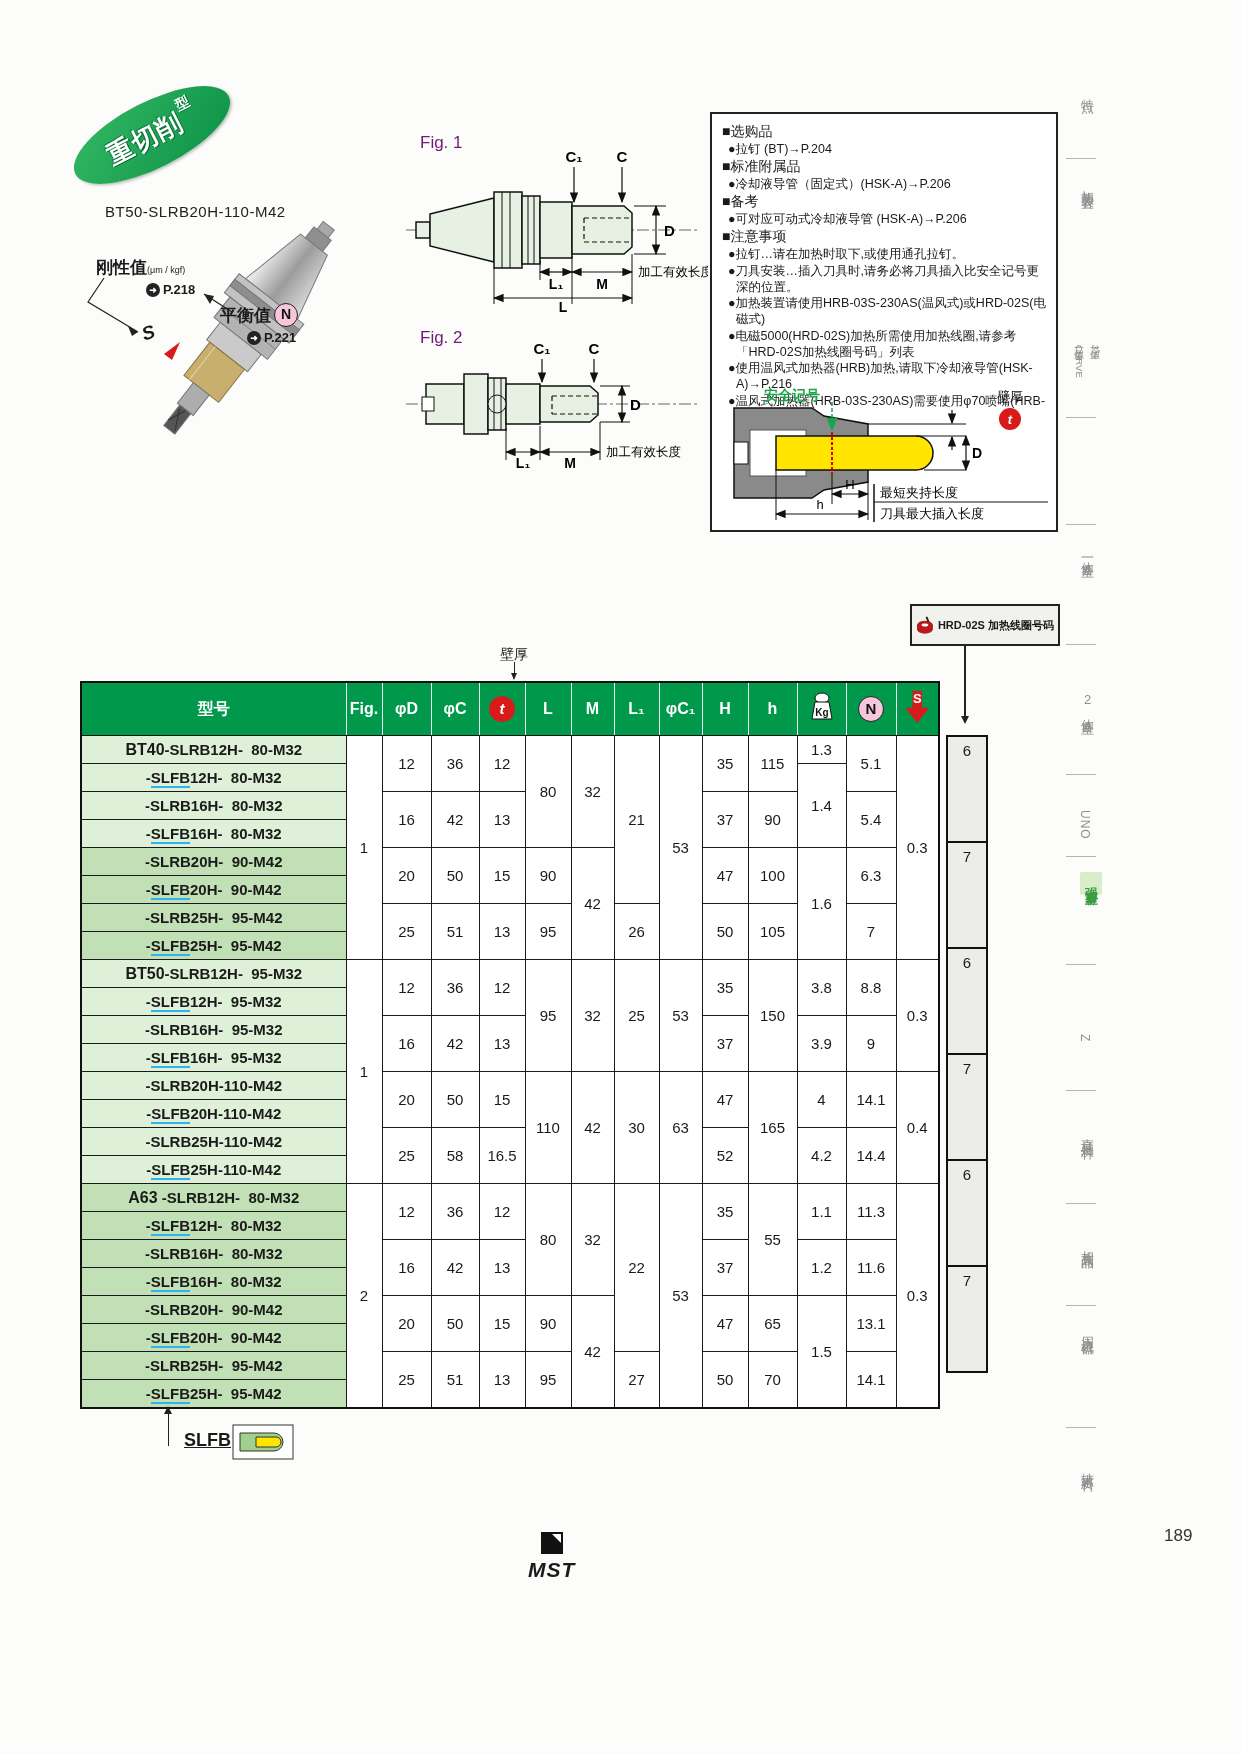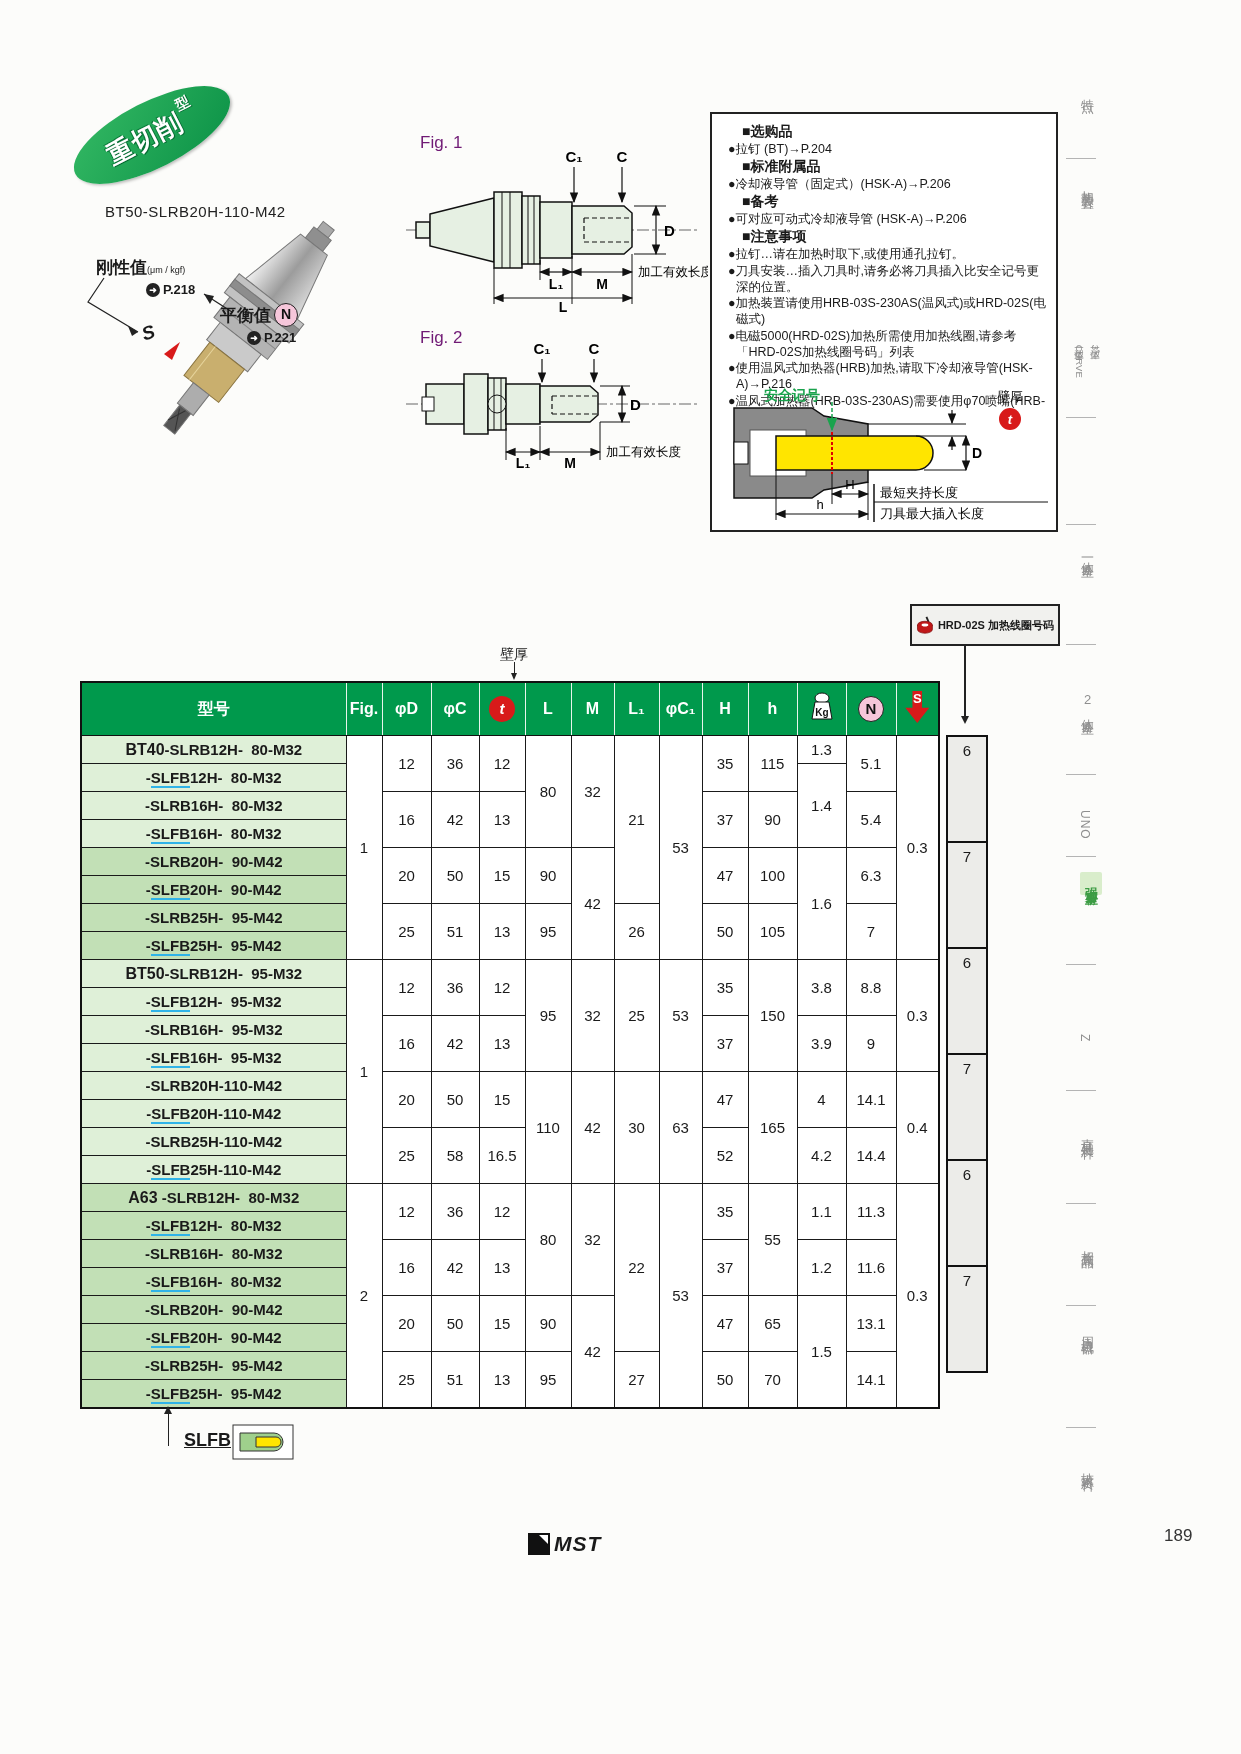--- a/index.html
+++ b/index.html
@@ -33,21 +33,21 @@
   .s-italic{left:142px;top:322px;font-size:19px;font-style:italic;font-weight:bold;transform:rotate(-18deg);}
 
   
   .figlabel{font-size:17px;color:#701a75;}
   .fig1-label{left:420px;top:133px;}
   .fig2-label{left:420px;top:328px;}
 
   
   .info-box{left:710px;top:112px;width:348px;height:420px;border:2px solid #222;background:#fff;
     padding:8px 10px;box-sizing:border-box;}
-  .ib-title{font-size:14px;font-weight:bold;line-height:1.35;margin-left:20px;}
+  .ib-title{font-size:14px;font-weight:normal;line-height:1.35;}
   .ib-item{font-size:12.5px;line-height:1.3;padding-left:14px;text-indent:-8px;}
 
   
   .hrd-badge{left:910px;top:604px;width:150px;height:42px;border:2px solid #222;background:#f1f1ee;
     display:flex;align-items:center;gap:4px;padding:12px 4px;box-sizing:border-box;}
   .hrd-text{font-size:11px;font-weight:bold;white-space:nowrap;}
   .hrd-arrow{left:964px;top:646px;width:0;height:74px;border-left:2px solid #222;}
   .hrd-arrow::after{content:"";position:absolute;left:-5px;bottom:-8px;border:4px solid transparent;border-top:8px solid #222;}
 
   
@@ -95,21 +95,21 @@
   
   .side-item{position:absolute;left:1078px;writing-mode:vertical-rl;text-orientation:upright;
     color:#8f8f8f;font-size:13px;letter-spacing:2px;}
   .side-item .sub{font-size:9px;letter-spacing:1px;margin-top:3px;}
   .side-item.latin{text-orientation:mixed;letter-spacing:1px;font-size:12px;}
   .side-item.small{font-size:9.5px;letter-spacing:0;text-orientation:mixed;}
   .side-item.active{background:#d9edcb;color:#3c9c44;padding:5px 2px;border-radius:2px;font-weight:bold;}
   .tick{position:absolute;left:1066px;width:30px;border-top:1px solid #b4b4b4;}
 
   
-  .footer-logo{left:528px;top:1532px;display:flex;align-items:center;gap:4px;}
+  .footer-logo{left:528px;top:1532px;display:flex;align-items:center;gap:4px;flex-direction:column;}
   .mst-mark{position:relative;width:22px;height:22px;background:#111;display:inline-block;}
   .mst-mark::after{content:"";position:absolute;right:2px;top:2px;width:0;height:0;
     border-left:9px solid transparent;border-top:9px solid #fff;}
   .mst-text{font-size:21px;font-weight:bold;font-style:italic;letter-spacing:1px;}
   .page-num{left:1164px;top:1526px;font-size:17px;color:#333;}
 
   svg text{font-family:"Liberation Sans",sans-serif;}
 </style>
 </head>
 <body>

